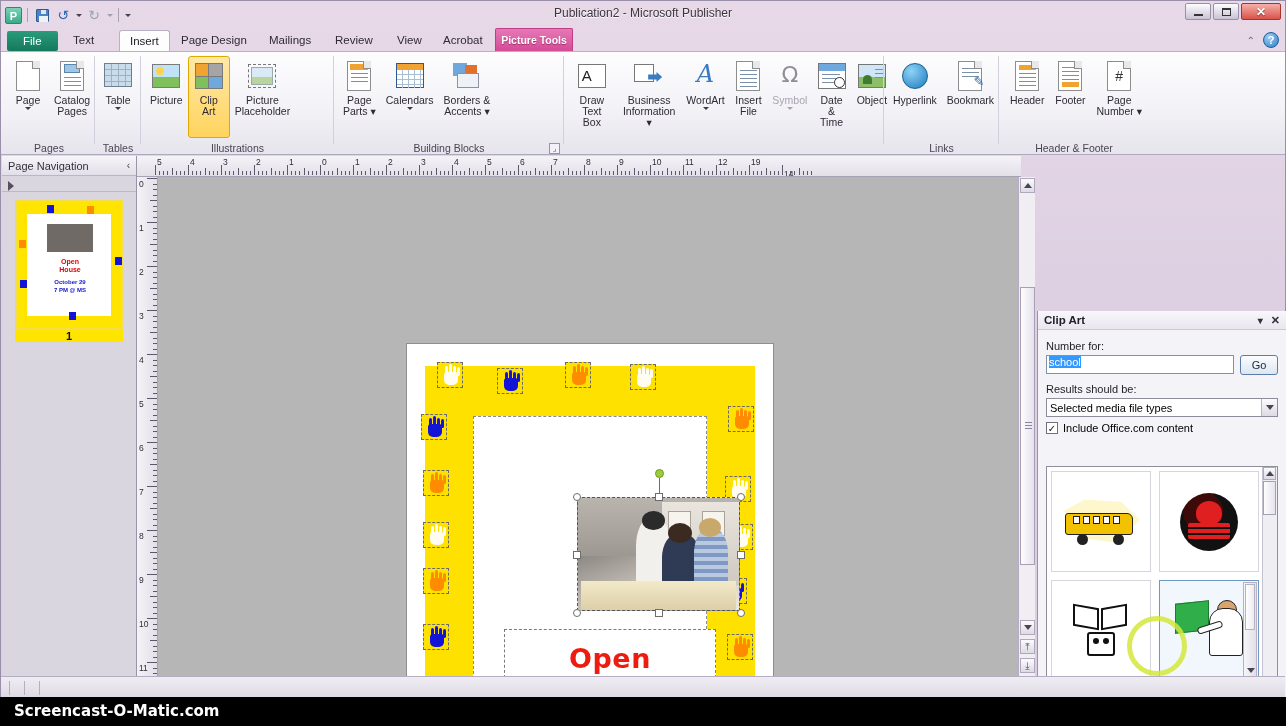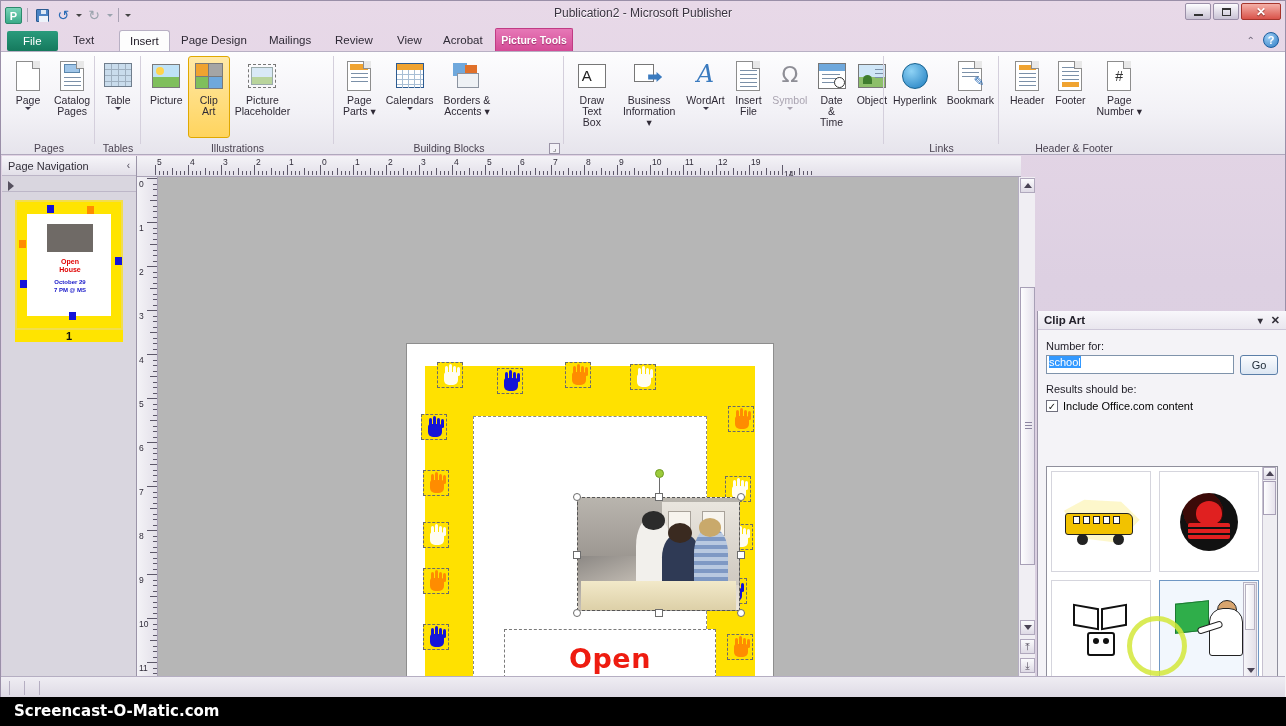--- a/index.html
+++ b/index.html
@@ -1177,20 +1177,26 @@
       <div class="ca-body">
         <div class="ca-lbl">Number for:</div>
         <div class="ca-searchrow">
           <div class="ca-input" title="Search for clip art">
             <span class="selected">school</span>
           </div>
           <button class="ca-go">Go</button>
         </div>
 
         <div class="ca-lbl" style="margin-top:8px">Results should be:</div>
+        <div class="ca-select">
+          <span>Selected media file types</span>
+          <span class="dd">
+                <i class="arw dn"></i>
+              </span>
+        </div>
 
         <div class="ca-check">
           <span class="chkbox">✓</span>
           <span>Include Office.com content</span>
         </div>
       </div>
 
       <div class="ca-results">
         <div class="ca-grid">
 

